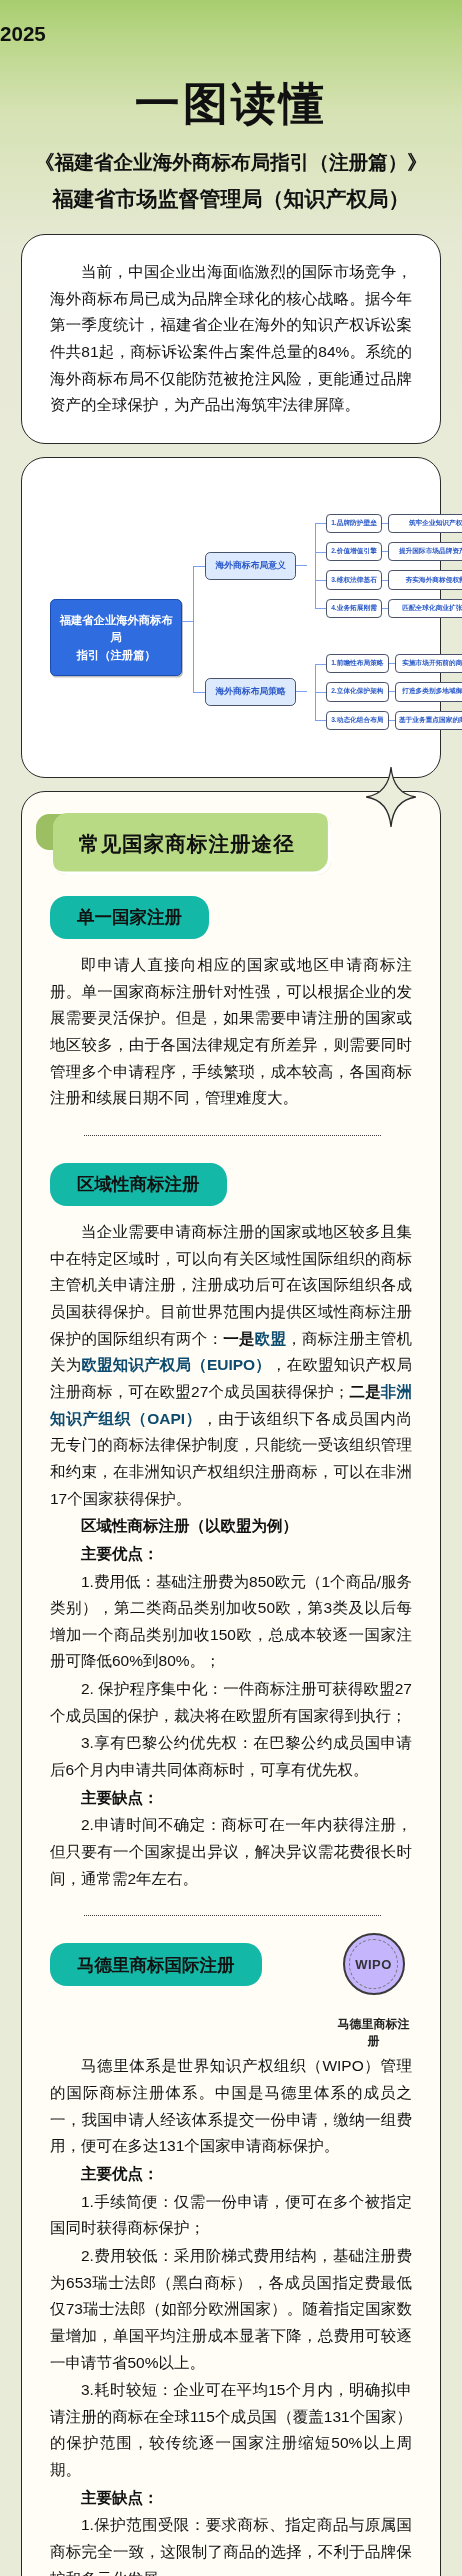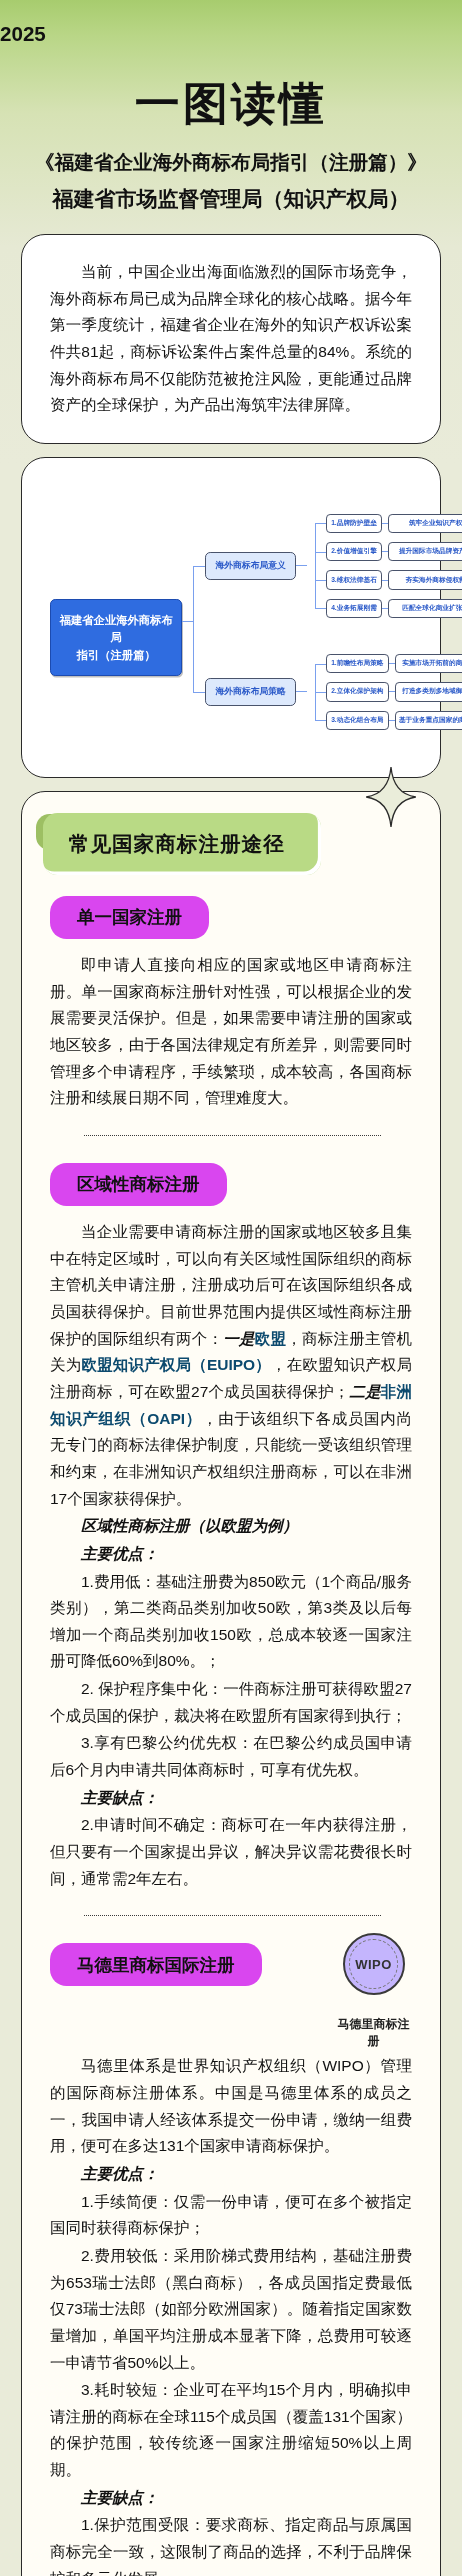--- a/index.html
+++ b/index.html
@@ -17,21 +17,21 @@
 
   .card{
     width:420px; box-sizing:border-box; margin:0 auto 13.4px auto;
     background:#fffdf6; border:1.5px solid #2a2a2a; border-radius:24px;
     padding:24px 28px; position:relative;
   }
   .card.white{background:#ffffff;}
 
   .para{ margin:0; font-size:15.5px; line-height:1.72; text-align:justify; text-indent:2em;}
   .para + .para{margin-top:1px;}
-  .bold{font-weight:700;font-style:italic;}
+  .bold{font-weight:700;}
   .grn{color:#0c4a6e; font-weight:700;}
 
   
   .mm{ display:flex; align-items:center; padding:13.4px 0 5.2px 0;}
   .mm-root{
     flex:none; width:120px; background:#2f6ce0; border:1px solid #1c4bb0; border-radius:5.2px;
     color:#fff; font-size:11.3px; font-weight:700; text-align:center; line-height:1.55; padding:11.3px 5.2px;
     box-shadow:1px 1.5px 0 rgba(0,0,0,.25);
     margin-top:32px;
   }
@@ -61,30 +61,30 @@
   .mm-dash{flex:none;width:6.2px;height:1px;background:#7aa0ee;}
   .mm-v{
     flex:1;background:#fff;border:1px solid #49536b;border-radius:4.1px;color:#2a59c8;
     font-size:6.7px;font-weight:700;padding:4.1px 3.1px;text-align:center;white-space:nowrap;
   }
 
   
   .ribbon-row{position:relative;margin:-3.1px 0 17.5px -7.2px;height:62px;}
   .ribbon-fold{position:absolute;left:-7.2px;top:1px;width:41px;height:36px;background:#9dbf63;border-radius:13.4px 0 0 13.4px;}
   .ribbon{
-    position:absolute;left:0;top:0;display:inline-block;background:#b9da85;border-radius:14.4px;
+    position:absolute;left:10px;top:0;display:inline-block;background:#b9da85;border-radius:14.4px;
     padding:16.5px 36px 17.5px 26px;font-size:20.6px;font-weight:700;letter-spacing:1px;
     box-shadow:inset -3.1px -3.6px 0 0 #ffffff;
   }
   .sparkle{position:absolute;top:-47px;right:-7.2px;width:56px;height:62px;}
 
   .dotline{border:none;border-top:1.5px dotted #3a3a3a;margin:23px 31px 24px 34px;}
 
   .pill{
-    display:inline-block;background:#d946ef;border-radius:16.5px;
+    display:inline-block;background:#14b8a6;border-radius:16.5px;
     padding:9.3px 27px;font-size:17.5px;font-weight:700;margin:3.1px 0 13.4px 0;
   }
   .clear{clear:both;}
 
   
   .wipo{float:right;width:77px;text-align:center;margin:-7.2px 0 3.1px 12.4px;}
   .wipo-circle{
     width:58px;height:58px;margin:0 auto;border:2.1px double #3a3a3a;border-radius:50%;
     display:flex;align-items:center;justify-content:center;position:relative;background:#c4b5fd;
   }

